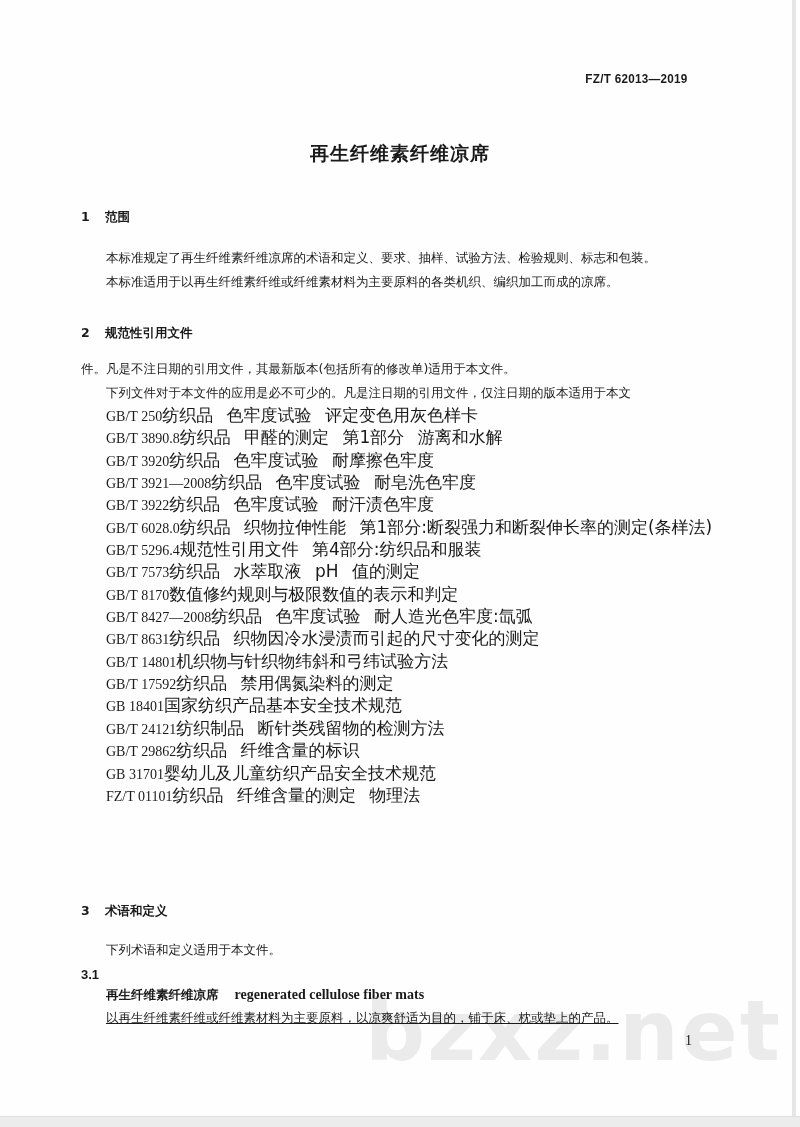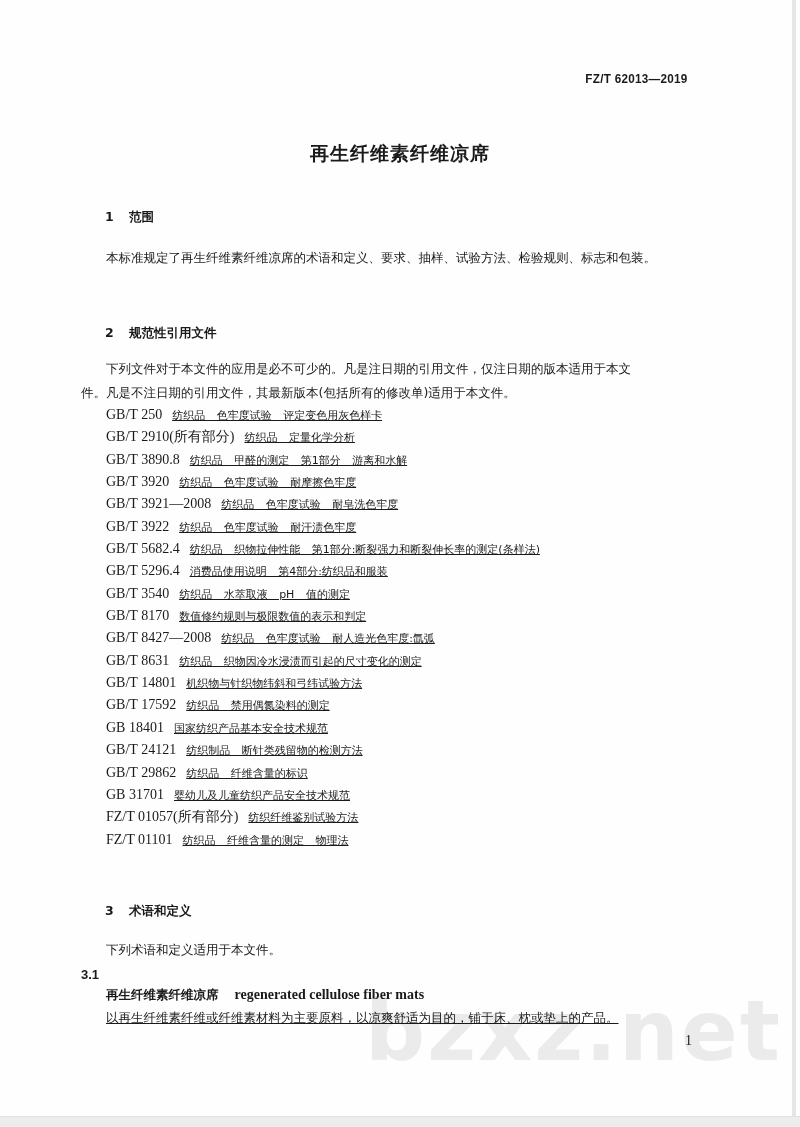--- a/index.html
+++ b/index.html
@@ -55,21 +55,20 @@
       font-weight: bold;
       font-size: 19px;
       letter-spacing: 1px;
     }
     .section-heading {
       position: absolute;
       left: 81px;
       font-family: "DejaVu Sans", sans-serif;
       font-weight: bold;
       font-size: 12.5px;
-      margin-left: 24px;
     }
     .section-heading .num {
       display: inline-block;
       width: 24px;
     }
     .para {
       position: absolute;
       left: 81px;
       width: 640px;
       font-size: 12.5px;
@@ -92,24 +91,22 @@
       line-height: 22.35px;
       font-size: 12.5px;
       white-space: nowrap;
     }
     .ref-code {
       font-family: "Liberation Serif", "DejaVu Serif", serif;
       font-size: 14px;
     }
     .ref-title {
       font-family: "DejaVu Sans", sans-serif;
-      font-size: 11px;
-      margin-left: 10px;
+      font-size: 17px;
       word-spacing: 8px;
-      text-decoration: underline;
     }
     .term-num {
       position: absolute;
       left: 81px;
       top: 967px;
       font-family: "Liberation Sans", sans-serif;
       font-weight: bold;
       font-size: 13px;
       text-align: center;
     }
@@ -169,50 +166,49 @@
   <div class="content">
     <div class="std-code">FZ/T 62013—2019</div>
 
     <div class="doc-title">再生纤维素纤维凉席</div>
 
     <div class="section-heading" style="top:209px;">
       <span class="num">1</span><span>范围</span>
     </div>
     <div class="para" style="top:246px;">
       <div><span class="indent"></span><span>本标准规定了再生纤维素纤维凉席的术语和定义、要求、抽样、试验方法、检验规则、标志和包装。</span></div>
+      <div><span class="indent"></span><span>本标准适用于以再生纤维素纤维或纤维素材料为主要原料的各类机织、编织加工而成的凉席。</span></div>
     </div>
 
     <div class="section-heading" style="top:325px;">
       <span class="num">2</span><span>规范性引用文件</span>
     </div>
     <div class="para" style="top:357px;">
+      <div>件。凡是不注日期的引用文件，其最新版本(包括所有的修改单)适用于本文件。</div>
       <div><span class="indent"></span><span>下列文件对于本文件的应用是必不可少的。凡是注日期的引用文件，仅注日期的版本适用于本文</span></div>
-      <div>件。凡是不注日期的引用文件，其最新版本(包括所有的修改单)适用于本文件。</div>
     </div>
 
     <ul class="ref-list">
       <li><span class="ref-code">GB/T 250</span><span class="ref-title">纺织品 色牢度试验 评定变色用灰色样卡</span></li>
-      <li><span class="ref-code">GB/T 2910(所有部分)</span><span class="ref-title">纺织品 定量化学分析</span></li>
       <li><span class="ref-code">GB/T 3890.8</span><span class="ref-title">纺织品 甲醛的测定 第1部分 游离和水解</span></li>
       <li><span class="ref-code">GB/T 3920</span><span class="ref-title">纺织品 色牢度试验 耐摩擦色牢度</span></li>
       <li><span class="ref-code">GB/T 3921—2008</span><span class="ref-title">纺织品 色牢度试验 耐皂洗色牢度</span></li>
       <li><span class="ref-code">GB/T 3922</span><span class="ref-title">纺织品 色牢度试验 耐汗渍色牢度</span></li>
-      <li><span class="ref-code">GB/T 5682.4</span><span class="ref-title">纺织品 织物拉伸性能 第1部分:断裂强力和断裂伸长率的测定(条样法)</span></li>
-      <li><span class="ref-code">GB/T 5296.4</span><span class="ref-title">消费品使用说明 第4部分:纺织品和服装</span></li>
-      <li><span class="ref-code">GB/T 3540</span><span class="ref-title">纺织品 水萃取液 pH 值的测定</span></li>
+      <li><span class="ref-code">GB/T 6028.0</span><span class="ref-title">纺织品 织物拉伸性能 第1部分:断裂强力和断裂伸长率的测定(条样法)</span></li>
+      <li><span class="ref-code">GB/T 5296.4</span><span class="ref-title">规范性引用文件 第4部分:纺织品和服装</span></li>
+      <li><span class="ref-code">GB/T 7573</span><span class="ref-title">纺织品 水萃取液 pH 值的测定</span></li>
       <li><span class="ref-code">GB/T 8170</span><span class="ref-title">数值修约规则与极限数值的表示和判定</span></li>
       <li><span class="ref-code">GB/T 8427—2008</span><span class="ref-title">纺织品 色牢度试验 耐人造光色牢度:氙弧</span></li>
       <li><span class="ref-code">GB/T 8631</span><span class="ref-title">纺织品 织物因冷水浸渍而引起的尺寸变化的测定</span></li>
       <li><span class="ref-code">GB/T 14801</span><span class="ref-title">机织物与针织物纬斜和弓纬试验方法</span></li>
       <li><span class="ref-code">GB/T 17592</span><span class="ref-title">纺织品 禁用偶氮染料的测定</span></li>
       <li><span class="ref-code">GB 18401</span><span class="ref-title">国家纺织产品基本安全技术规范</span></li>
       <li><span class="ref-code">GB/T 24121</span><span class="ref-title">纺织制品 断针类残留物的检测方法</span></li>
       <li><span class="ref-code">GB/T 29862</span><span class="ref-title">纺织品 纤维含量的标识</span></li>
       <li><span class="ref-code">GB 31701</span><span class="ref-title">婴幼儿及儿童纺织产品安全技术规范</span></li>
-      <li><span class="ref-code">FZ/T 01057(所有部分)</span><span class="ref-title">纺织纤维鉴别试验方法</span></li>
       <li><span class="ref-code">FZ/T 01101</span><span class="ref-title">纺织品 纤维含量的测定 物理法</span></li>
     </ul>
 
     <div class="section-heading" style="top:903px;">
       <span class="num">3</span><span>术语和定义</span>
     </div>
     <div class="para" style="top:938px;">
       <div><span class="indent"></span><span>下列术语和定义适用于本文件。</span></div>
     </div>
 

